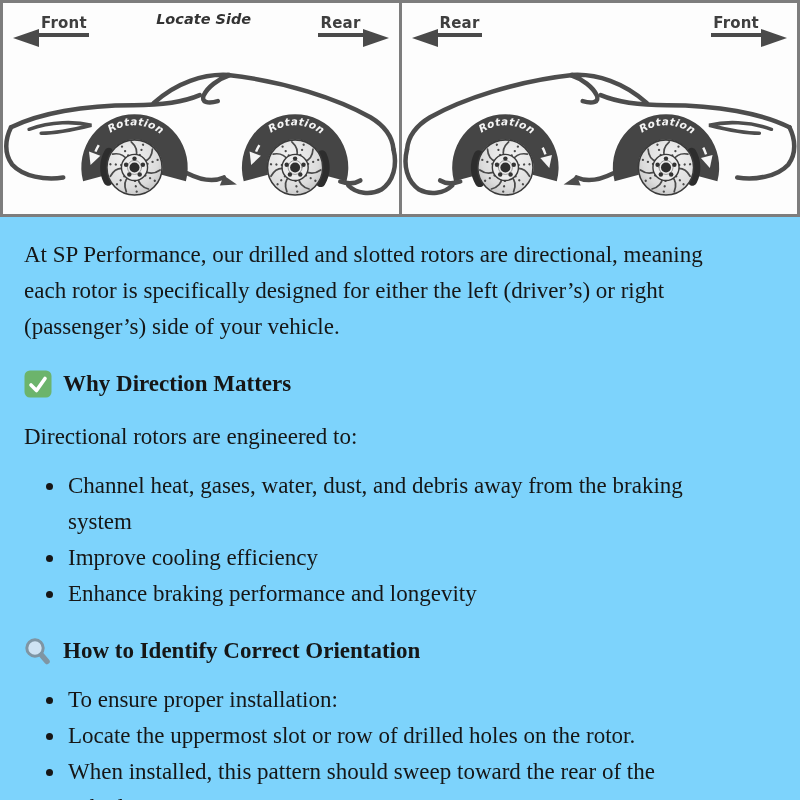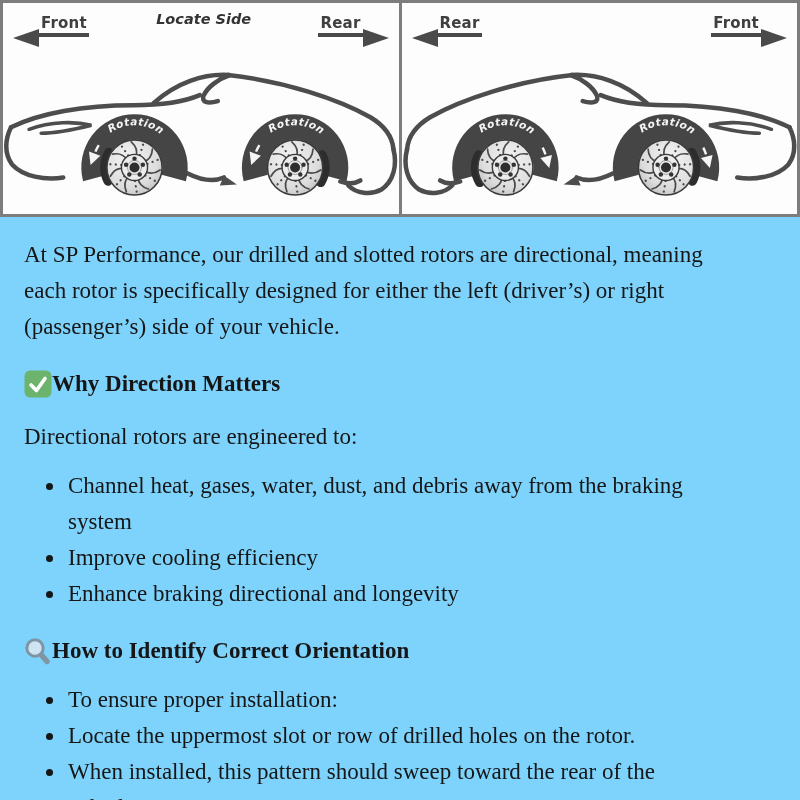--- a/index.html
+++ b/index.html
@@ -16,21 +16,21 @@
   .tri.l{border-right:26px solid #4a4a4a;}
   .tri.r{border-left:26px solid #4a4a4a;}
   .titles{text-align:center;line-height:1;}
   .p-title{font-size:25px;font-weight:bold;color:#242424;letter-spacing:.2px;}
   .p-sub{font-size:14.5px;font-weight:bold;font-style:italic;color:#333;margin-top:3px;}
   .car-svg{display:block;width:100%;height:auto;}
 
   
   .article{padding:10px 28px 0 24px;font-size:23px;line-height:36px;}
   .intro{margin:10px 0 0;max-width:716px;}
-  .h-sec{display:flex;align-items:center;font-size:23px;margin:21px 0 0;line-height:36px;}
+  .h-sec{display:flex;align-items:center;gap:11px;font-size:23px;margin:21px 0 0;line-height:36px;}
   .h-sec.bold{font-weight:bold;}
   .h-sec.normal{font-weight:bold;}
   .icon-box{flex:0 0 auto;display:inline-flex;}
   .lead{margin:17px 0 0;}
   ul.blist{margin:13px 0 0;padding:0 0 0 42px;list-style:disc;}
   ul.blist li{max-width:645px;padding-left:2px;}
   ul.blist li::marker{color:#161616;}
 </style>
 </head>
 <body>
@@ -192,21 +192,21 @@
         </svg>
       </span>
       <span>Why Direction Matters</span>
     </div>
 
     <p class="lead">Directional rotors are engineered to:</p>
 
     <ul class="blist">
       <li>Channel heat, gases, water, dust, and debris away from the braking system</li>
       <li>Improve cooling efficiency</li>
-      <li>Enhance braking directional and longevity</li>
+      <li>Enhance braking performance and longevity</li>
     </ul>
 
     <div class="h-sec normal">
       <span class="icon-box">
         <svg width="28" height="29" viewBox="0 0 28 29">
           <circle cx="11" cy="11" r="8.2" fill="#cfe3f3" stroke="#7f95a3" stroke-width="3"></circle>
           <line x1="17.5" y1="18" x2="23" y2="24.5" stroke="#7f95a3" stroke-width="5.5" stroke-linecap="round"></line>
         </svg>
       </span>
       <span>How to Identify Correct Orientation</span>

